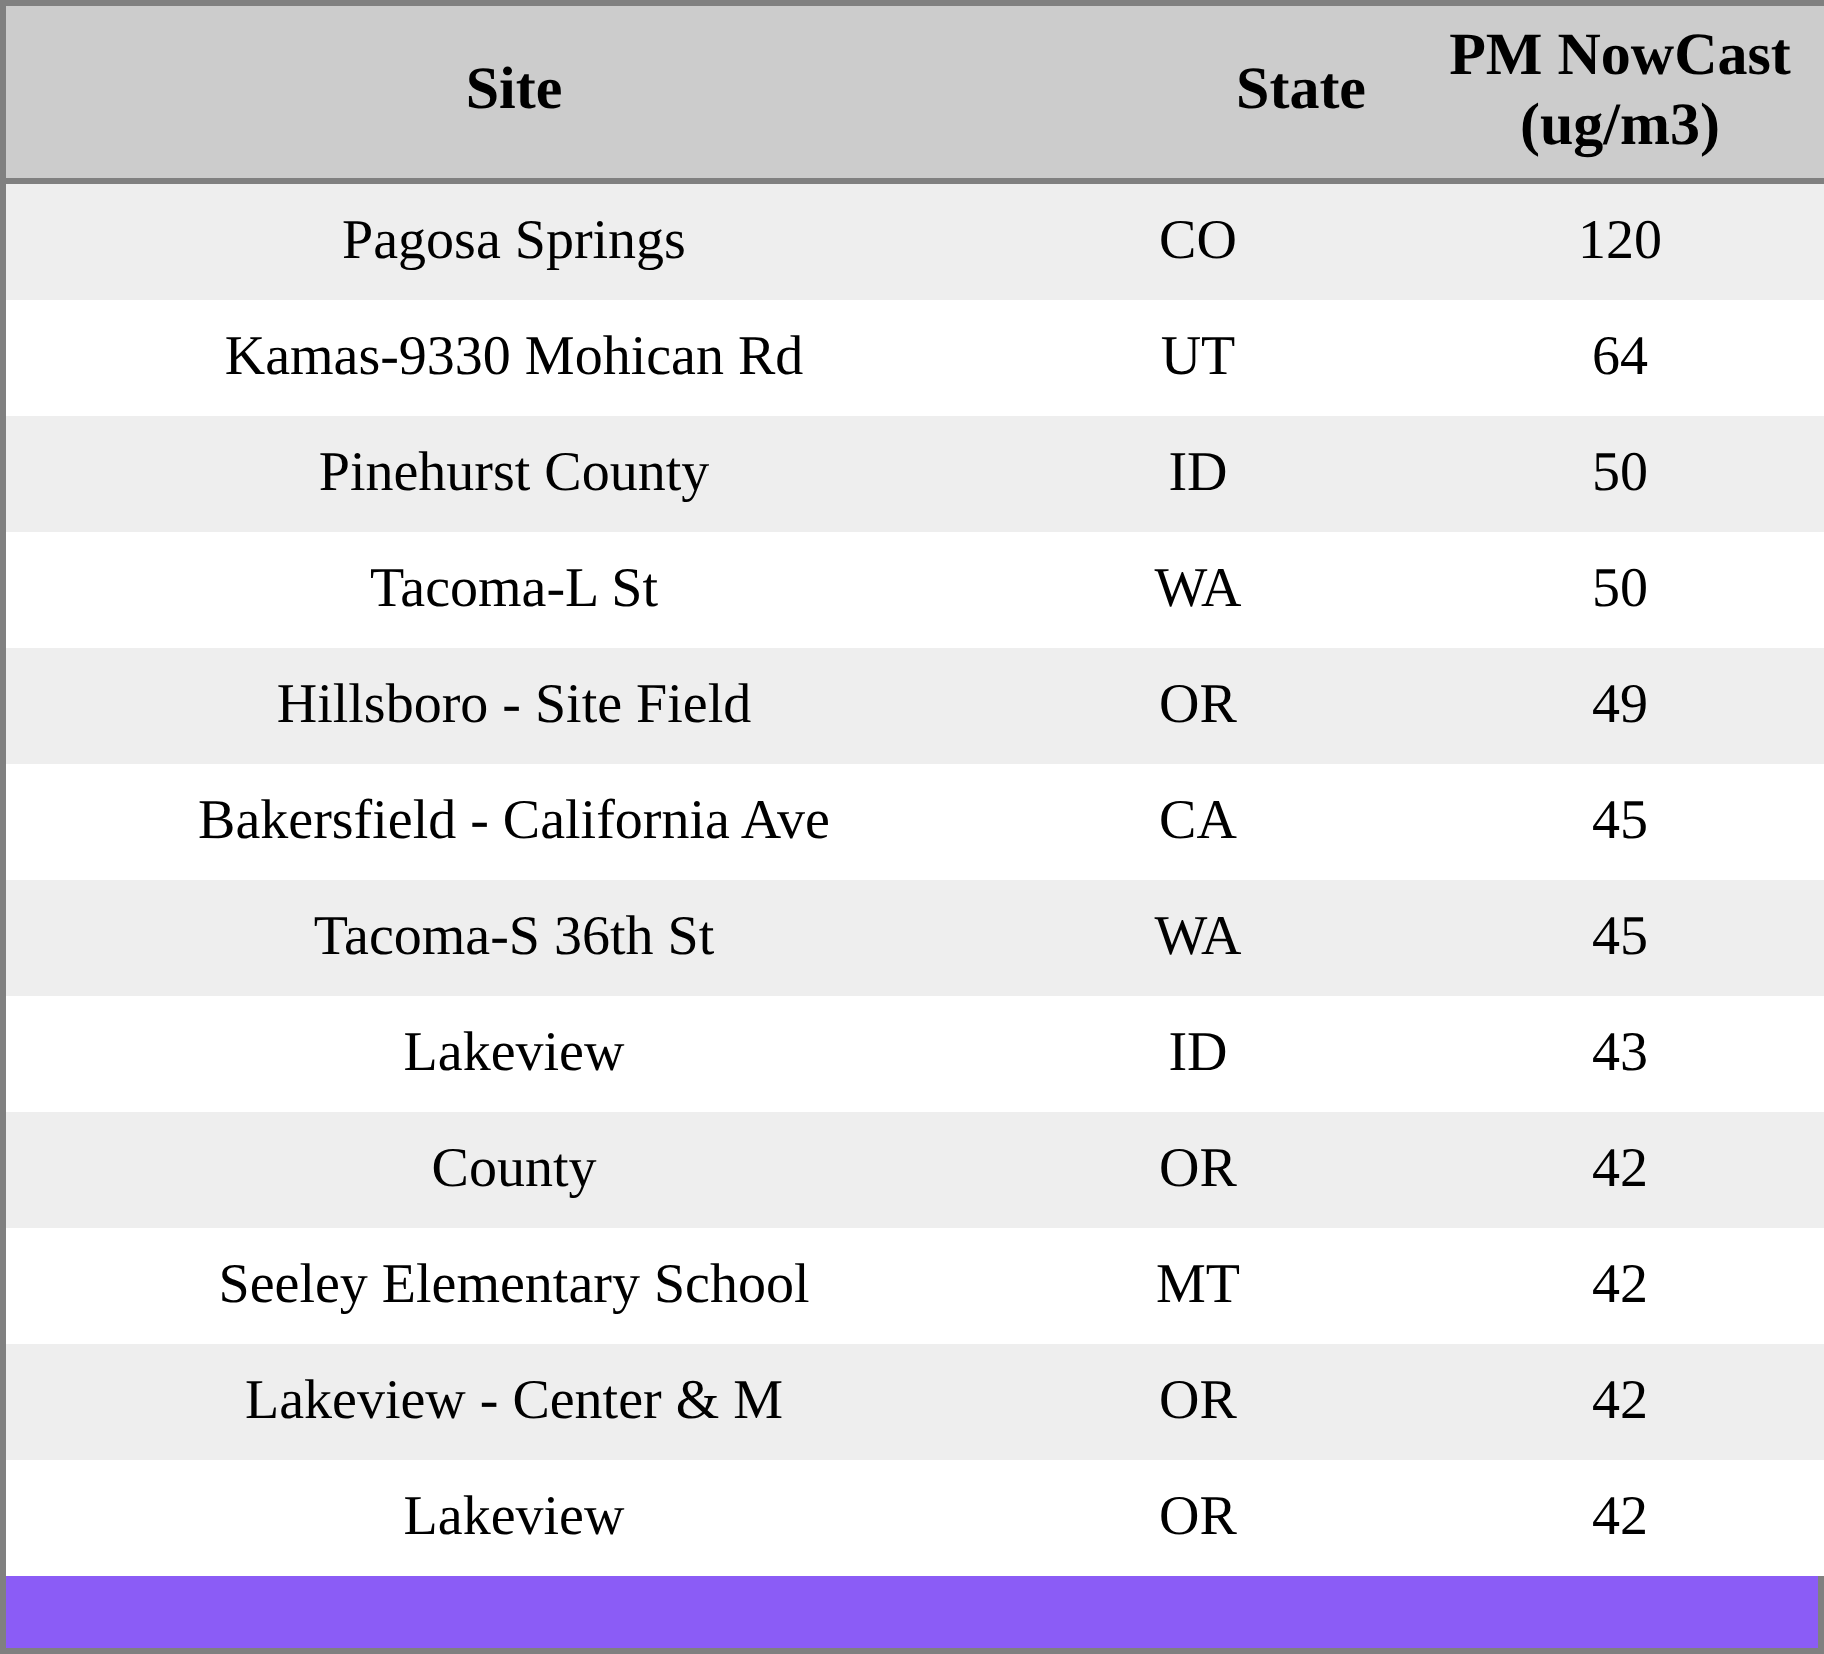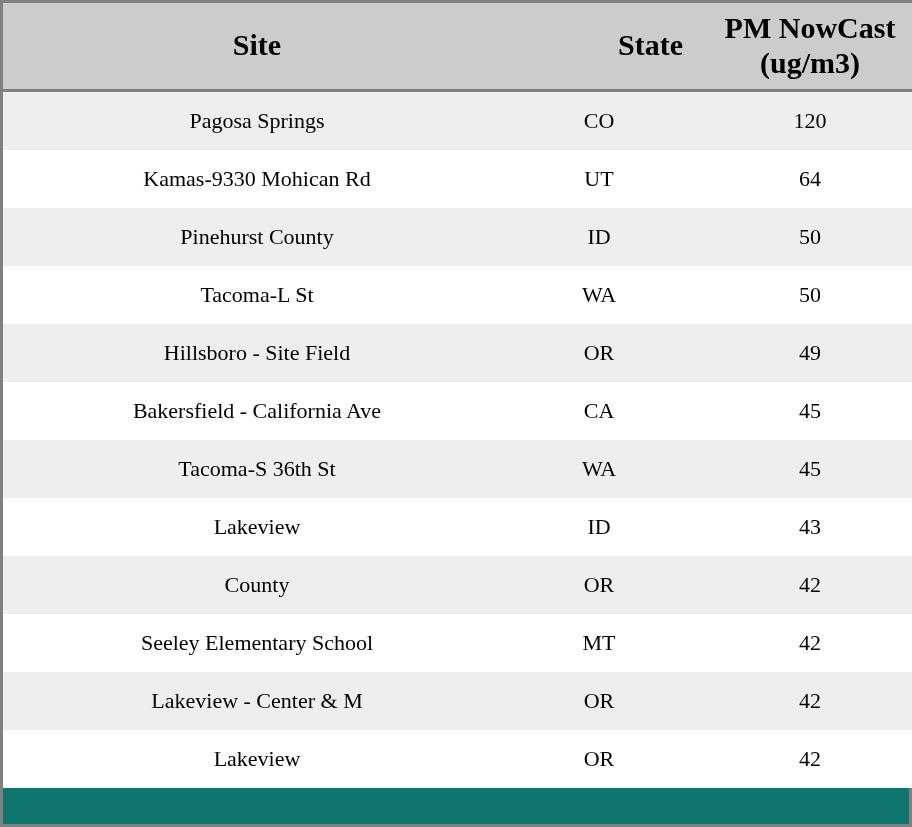--- a/index.html
+++ b/index.html
@@ -11,21 +11,21 @@
     width: 912px;
     height: 827px;
     font-family: "Liberation Serif", serif;
     overflow: hidden;
   }
   .table-wrap {
     width: 912px;
     height: 827px;
     box-sizing: border-box;
     border: 3px solid #808080;
-    background: #0f766e;
+    background: #8b5cf6;
   }
   table.data-table {
     width: 100%;
     border-collapse: collapse;
     table-layout: fixed;
   }
   thead tr {
     background: #cccccc;
   }
   thead th {
@@ -35,21 +35,21 @@
     color: #000000;
     text-align: center;
     vertical-align: middle;
     padding: 8px 4px;
     line-height: 1.16;
   }
   th.col-site { width: 500px; }
   th.col-state { width: 168px; text-align: right; }
   th.col-value { width: 238px; }
   tbody td {
-    font-size: 22px;
+    font-size: 28px;
     color: #000000;
     text-align: center;
     vertical-align: middle;
     height: 58px;
     padding: 0 4px;
     border: none;
     white-space: nowrap;
     overflow: hidden;
     text-overflow: ellipsis;
   }

